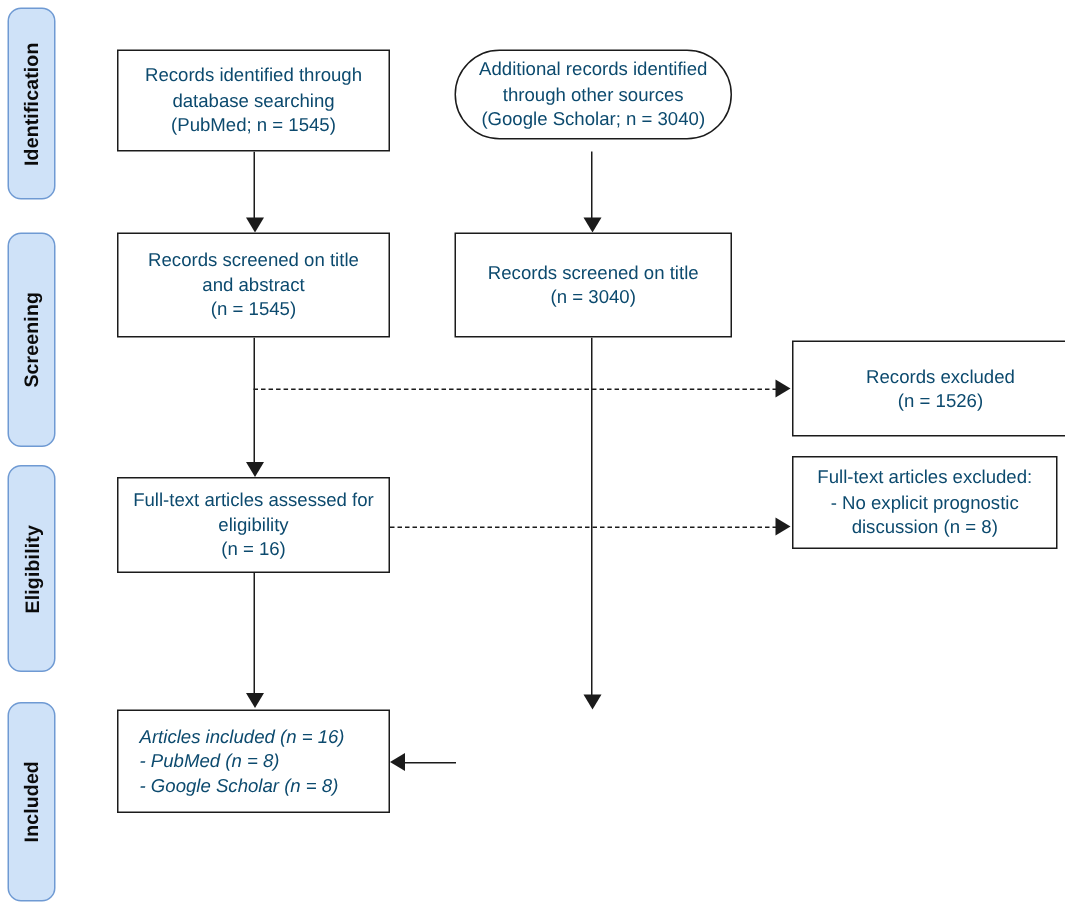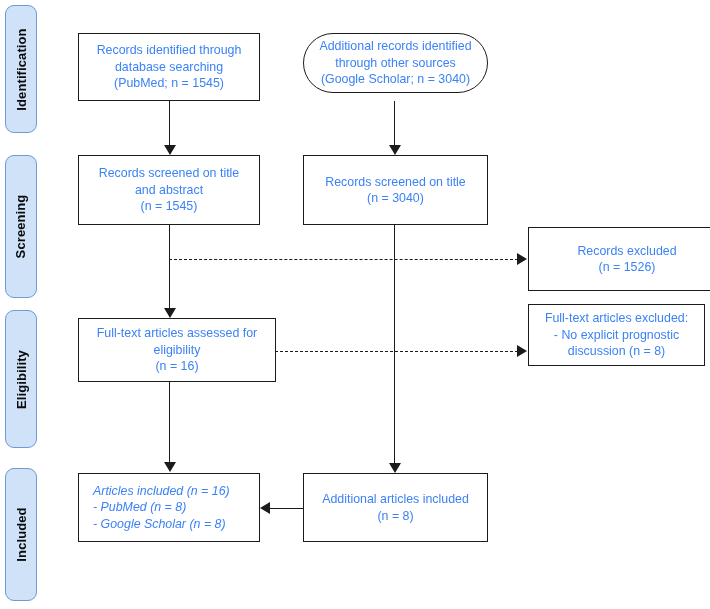--- a/index.html
+++ b/index.html
@@ -47,21 +47,21 @@
     border: 1.6px solid #1b1b1b;
     display: flex;
     align-items: center;
     justify-content: center;
     padding: 3px 6px;
   }
   .flow-box .box-text {
     font-size: 12.4px;
     line-height: 16.5px;
     text-align: center;
-    color: #3b82f6;
+    color: #0c4a6e;
     white-space: pre-line;
   }
   .flow-box.align-left {
     justify-content: flex-start;
     padding-left: 14px;
   }
   .flow-box.align-left .box-text {
     text-align: left;
     font-style: italic;
   }
@@ -170,36 +170,32 @@
   <div class="flow-box" style="left:303px; top:155px; width:185px; height:70px;">
     <span class="box-text">Records screened on title
 (n = 3040)</span>
   </div>
 
   <div class="flow-box" style="left:528px; top:227px; width:198px; height:64px;">
     <span class="box-text">Records excluded
 (n = 1526)</span>
   </div>
 
-  <div class="flow-box" style="left:78px; top:318px; width:198px; height:64px;">
+  <div class="flow-box" style="left:78px; top:318px; width:182px; height:64px;">
     <span class="box-text">Full-text articles assessed for
 eligibility
 (n = 16)</span>
   </div>
 
   <div class="flow-box" style="left:528px; top:304px; width:177px; height:62px;">
     <span class="box-text">Full-text articles excluded:
 - No explicit prognostic
 discussion (n = 8)</span>
   </div>
 
   <div class="flow-box align-left" style="left:78px; top:473px; width:182px; height:69px;">
     <span class="box-text">Articles included (n = 16)
 - PubMed (n = 8)
 - Google Scholar (n = 8)</span>
   </div>
 
-  <div class="flow-box" style="left:303px; top:473px; width:185px; height:69px;">
-    <span class="box-text">Additional articles included
-(n = 8)</span>
-  </div>
 
 </div>
 
 </body></html>

